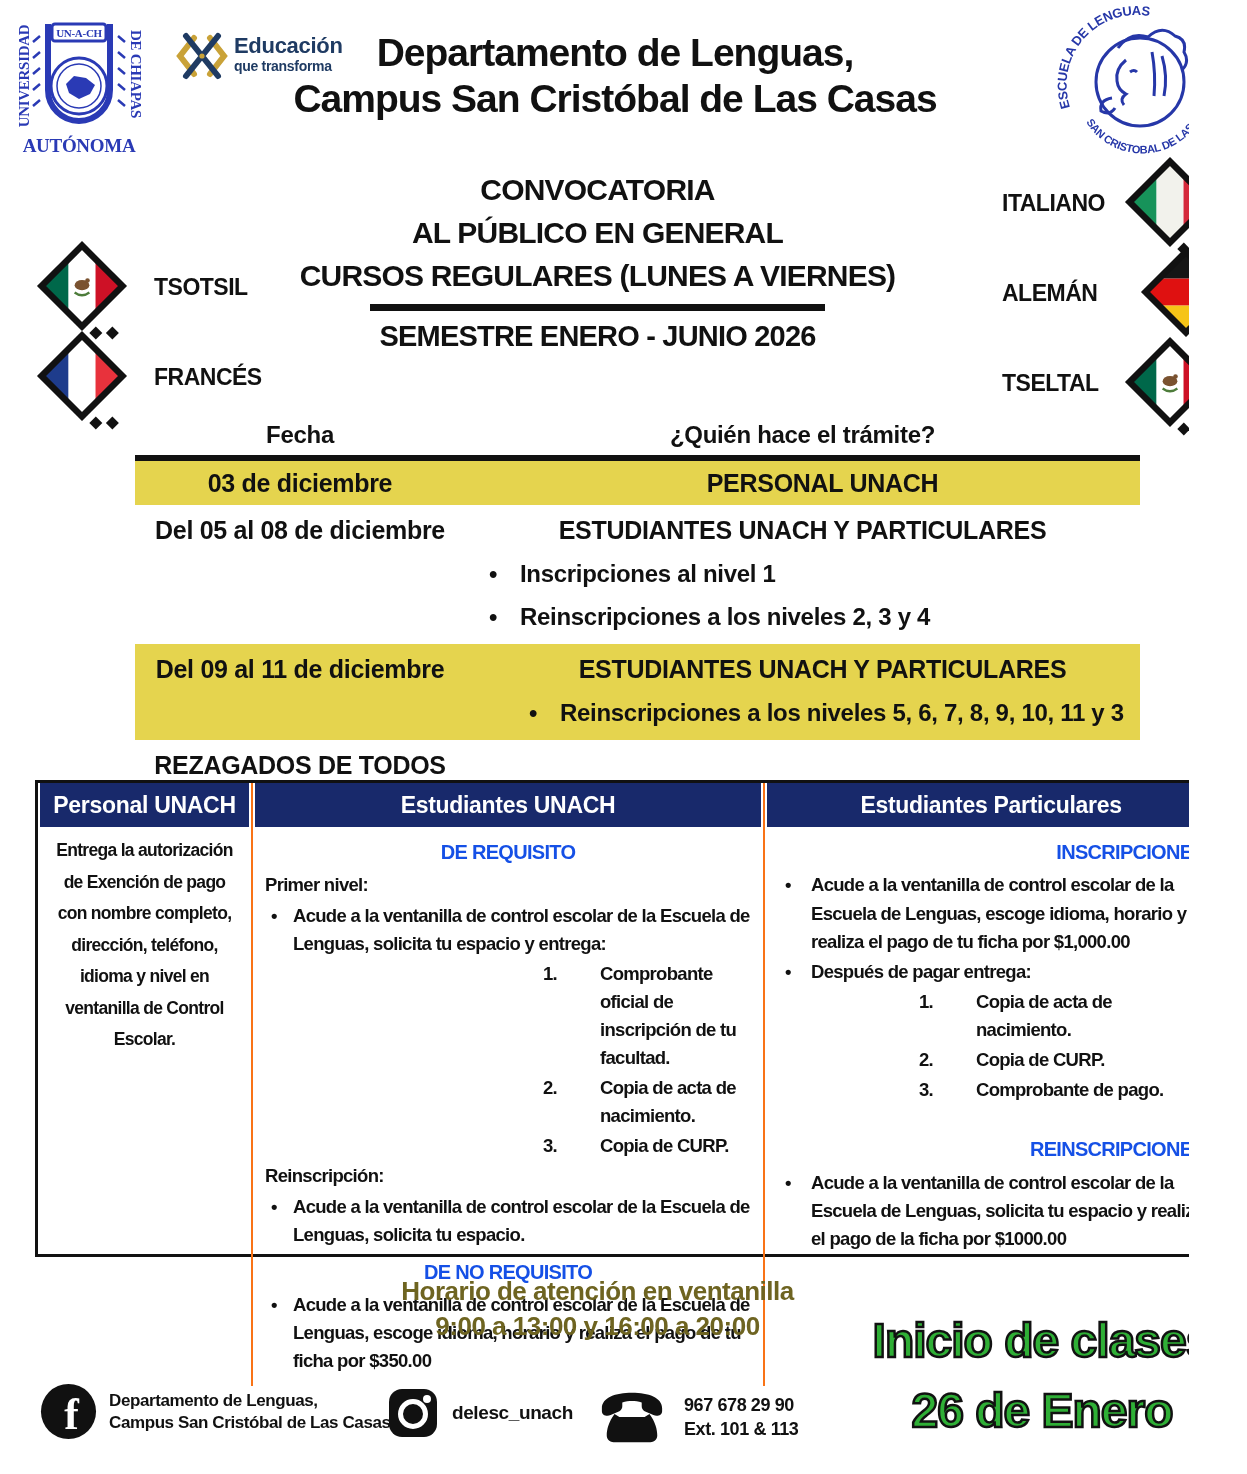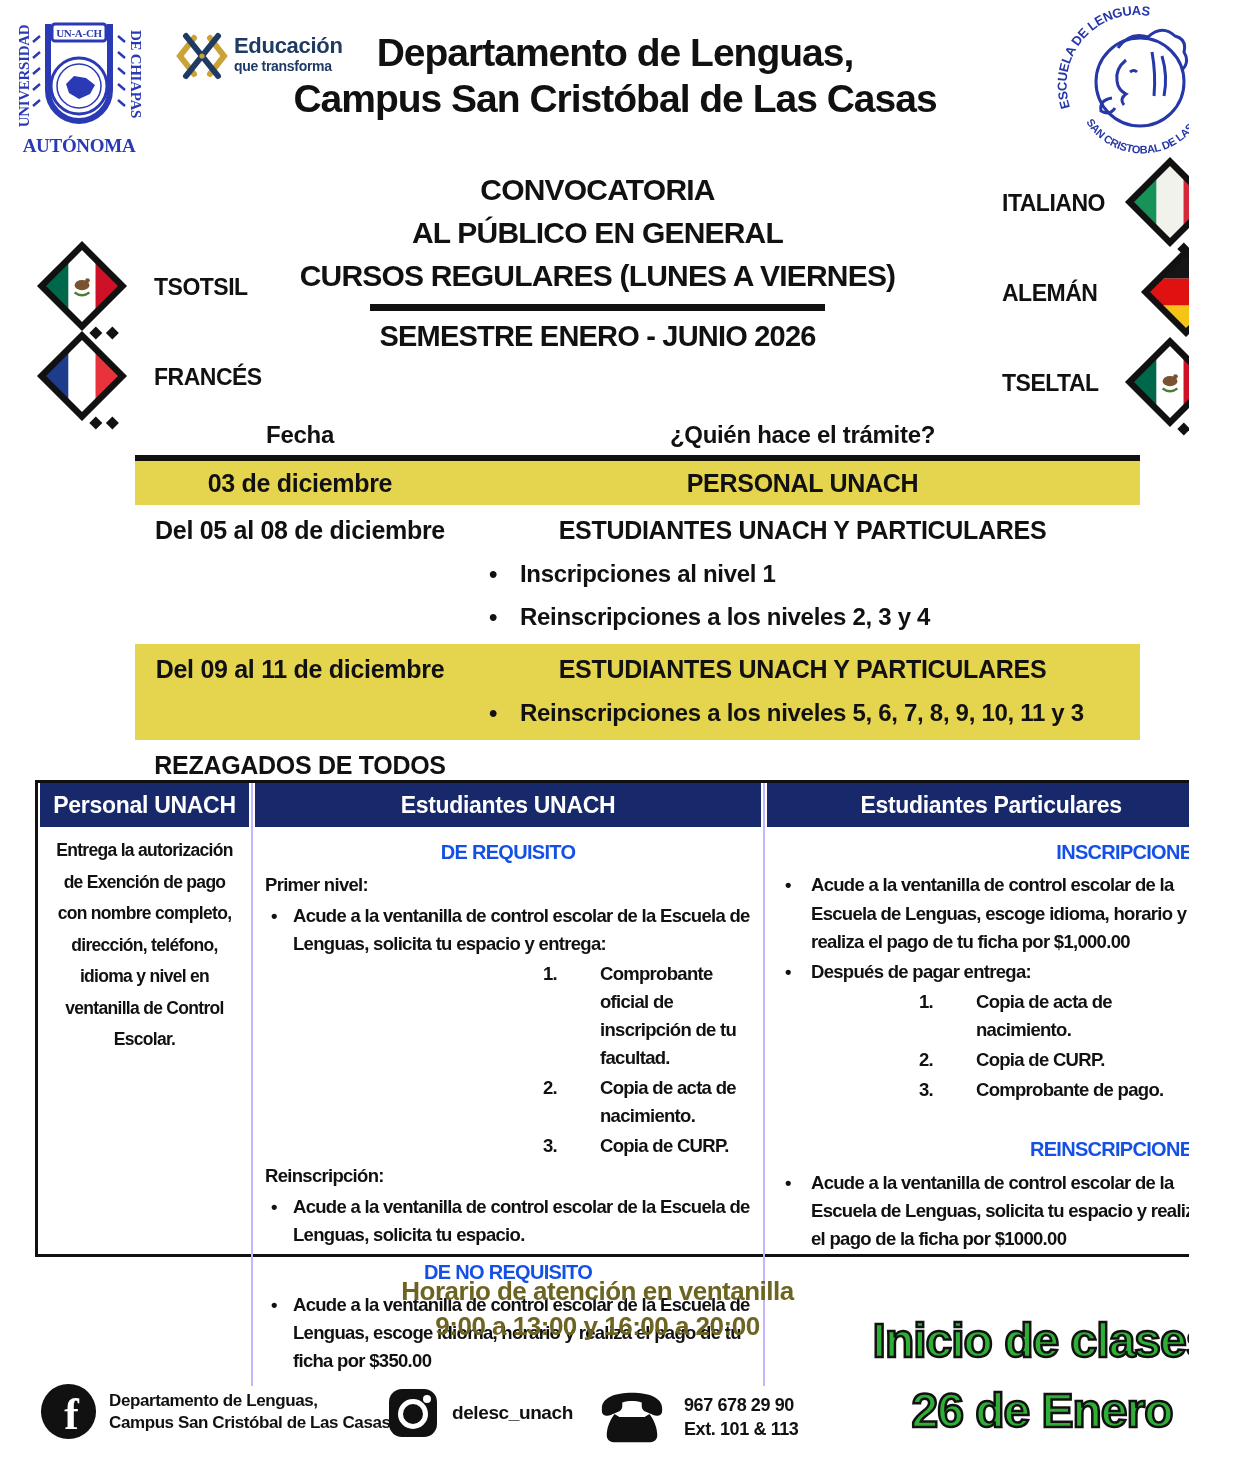--- a/index.html
+++ b/index.html
@@ -28,30 +28,30 @@
 
   
   .schedule{position:absolute;left:135px;top:421px;width:1005px;}
   .sgrid{display:grid;grid-template-columns:330px 1fr;}
   .sched-header{font-size:24px;padding-bottom:6px;}
   .sched-header div{text-align:center;}
   .hr-thick{height:6px;background:#111;}
   .hr-bottom{height:7px;background:#111;margin-top:4px;}
   .srow{padding:6px 0;}
   .srow .date,.srow .who{text-align:center;font-size:25px;line-height:32px;}
-  .srow.yellow{background:var(--highlight-yellow,#e5d44e);}
+  .srow.yellow{background:var(--highlight-yellow,#e5d44e);gap:40px;}
   .sbullet{position:relative;padding-left:55px;text-align:left;font-size:24px;line-height:30px;margin-top:13px;}
   .sbullet::before{content:"•";position:absolute;left:24px;}
 
   
   .info{position:absolute;left:35px;top:780px;width:1185px;height:477px;
         border:3px solid #111;box-sizing:border-box;background:#fff;}
   .info-grid{display:grid;grid-template-columns:213px 512px 1fr;height:100%;}
   .icol{box-sizing:border-box;}
-  .icol+.icol{border-left:2px solid #c4b5fd;}
+  .icol+.icol{border-left:2px solid #f97316;}
   .ihd{background:var(--navy,#18296b);color:#fff;text-align:center;font-size:23px;
        height:44px;line-height:44px;margin:0 2px;letter-spacing:-0.3px;}
   .ibody{padding:8px 12px;font-size:18.5px;line-height:1.52;letter-spacing:-0.7px;}
   .col1-body{text-align:center;font-size:17.5px;line-height:1.8;padding:8px 10px;}
   .bheading{color:var(--accent-blue,#1550e6);text-align:center;font-size:20px;margin:2px 0 4px 0;}
   .bheading.left{text-align:right;}
   .blabel{margin:2px 0;}
   .ibullet{position:relative;padding-left:28px;margin:2px 0;}
   .ibullet::before{content:"•";position:absolute;left:6px;}
   .col3 .ibullet{padding-left:34px;}

